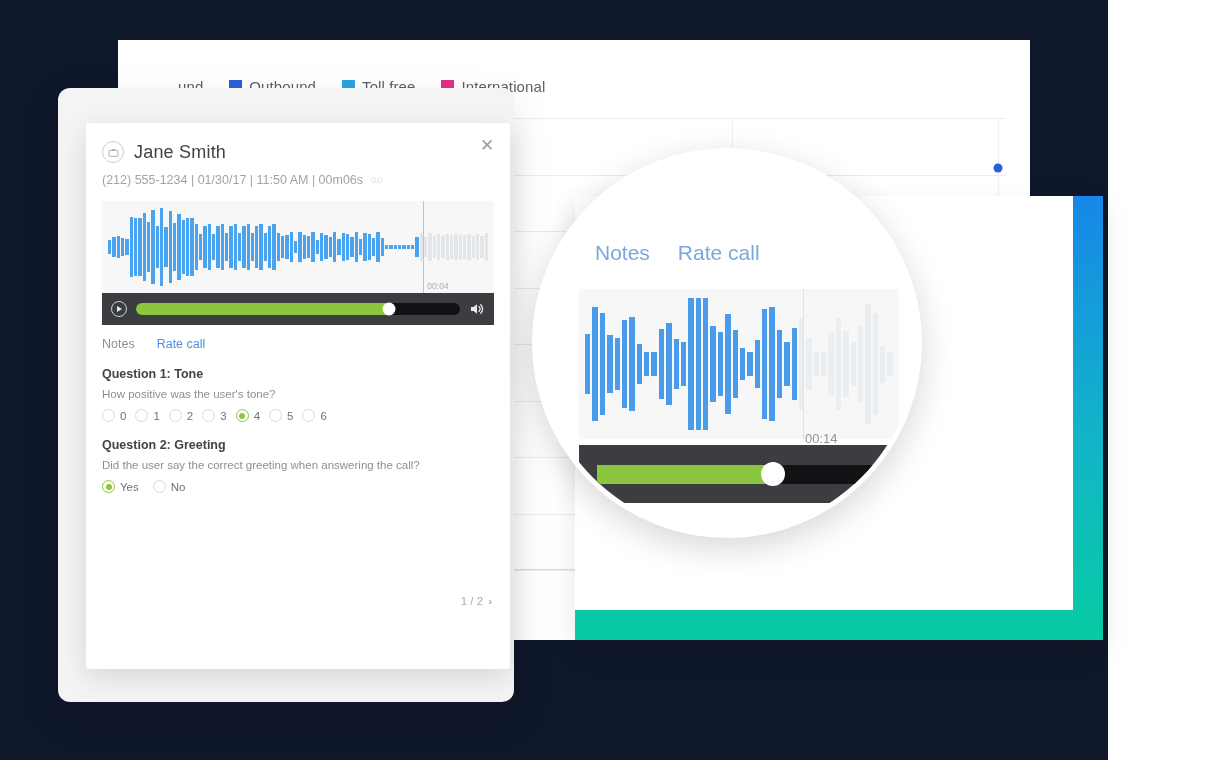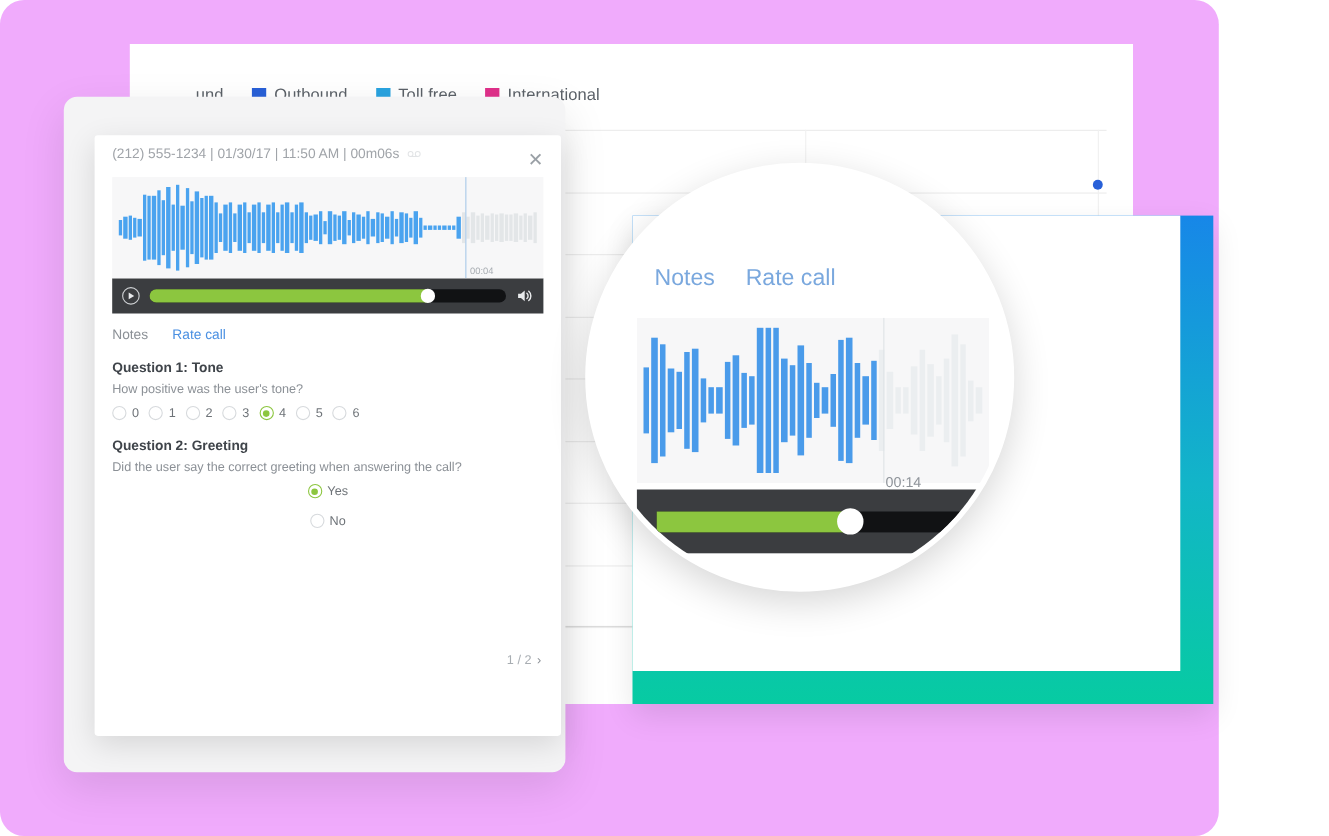--- a/index.html
+++ b/index.html
@@ -2,21 +2,21 @@
 <html><head>
 <meta charset="utf-8">
 <style>
   * { box-sizing: border-box; margin: 0; padding: 0; }
   html, body {
     width: 1208px; height: 760px;
     background: #ffffff;
     font-family: "Liberation Sans", sans-serif;
     overflow: hidden;
   }
-  #stage { position: relative; width: 1108px; height: 760px; background:#f0abfc;border-radius:22px; }
+  #stage { position: relative; width: 1108px; height: 760px; background:#0f172a; }
 
   
   .chart-panel {
     position: absolute; left: 118px; top: 40px;
     width: 912px; height: 600px;
     background: #ffffff;
   }
   .legend {
     position: absolute; left: 60px; top: 38px;
     display: flex; align-items: center; gap: 26px;
@@ -324,20 +324,29 @@
 
   <div class="teal-frame"></div>
   <div class="teal-cut"></div>
 
   <div class="backdrop-card"></div>
 
   <div class="dialog">
 
     <div class="close-x">✕</div>
 
+    <div class="dlg-head">
+      <span class="avatar-ring">
+        <svg width="11" height="11" viewBox="0 0 16 16">
+          <rect x="1.5" y="5" width="13" height="8.5" rx="1.2" fill="none" stroke="#9aa0a6" stroke-width="1.2"></rect>
+          <path d="M6 5V3.6h4V5" fill="none" stroke="#9aa0a6" stroke-width="1.2"></path>
+        </svg>
+      </span>
+      <span class="dlg-title">Jane Smith</span>
+    </div>
 
     <div class="meta-row">
       <span>(212) 555-1234 | 01/30/17 | 11:50 AM | 00m06s</span>
       <span>
         <svg width="13" height="8" viewBox="0 0 20 10">
           <circle cx="5" cy="5" r="3.4" fill="none" stroke="#e2e4e6" stroke-width="1.4"></circle>
           <circle cx="15" cy="5" r="3.4" fill="none" stroke="#e2e4e6" stroke-width="1.4"></circle>
           <line x1="5" y1="8.4" x2="15" y2="8.4" stroke="#e2e4e6" stroke-width="1.4"></line>
         </svg>
       </span>
@@ -489,21 +498,21 @@
           <span class="radio-text">5</span>
         </span>
         <span class="radio-item">
           <span class="radio"></span>
           <span class="radio-text">6</span>
         </span>
       </div>
 
     <div class="q-title">Question 2: Greeting</div>
     <div class="q-sub">Did the user say the correct greeting when answering the call?</div>
-    <div class="radios" id="q2opts" style="gap: 14px; flex-direction: column;">
+    <div class="radios" id="q2opts" style="gap: 14px;">
         <span class="radio-item">
           <span class="radio on"></span>
           <span class="radio-text">Yes</span>
         </span>
         <span class="radio-item">
           <span class="radio"></span>
           <span class="radio-text">No</span>
         </span>
       </div>
 

